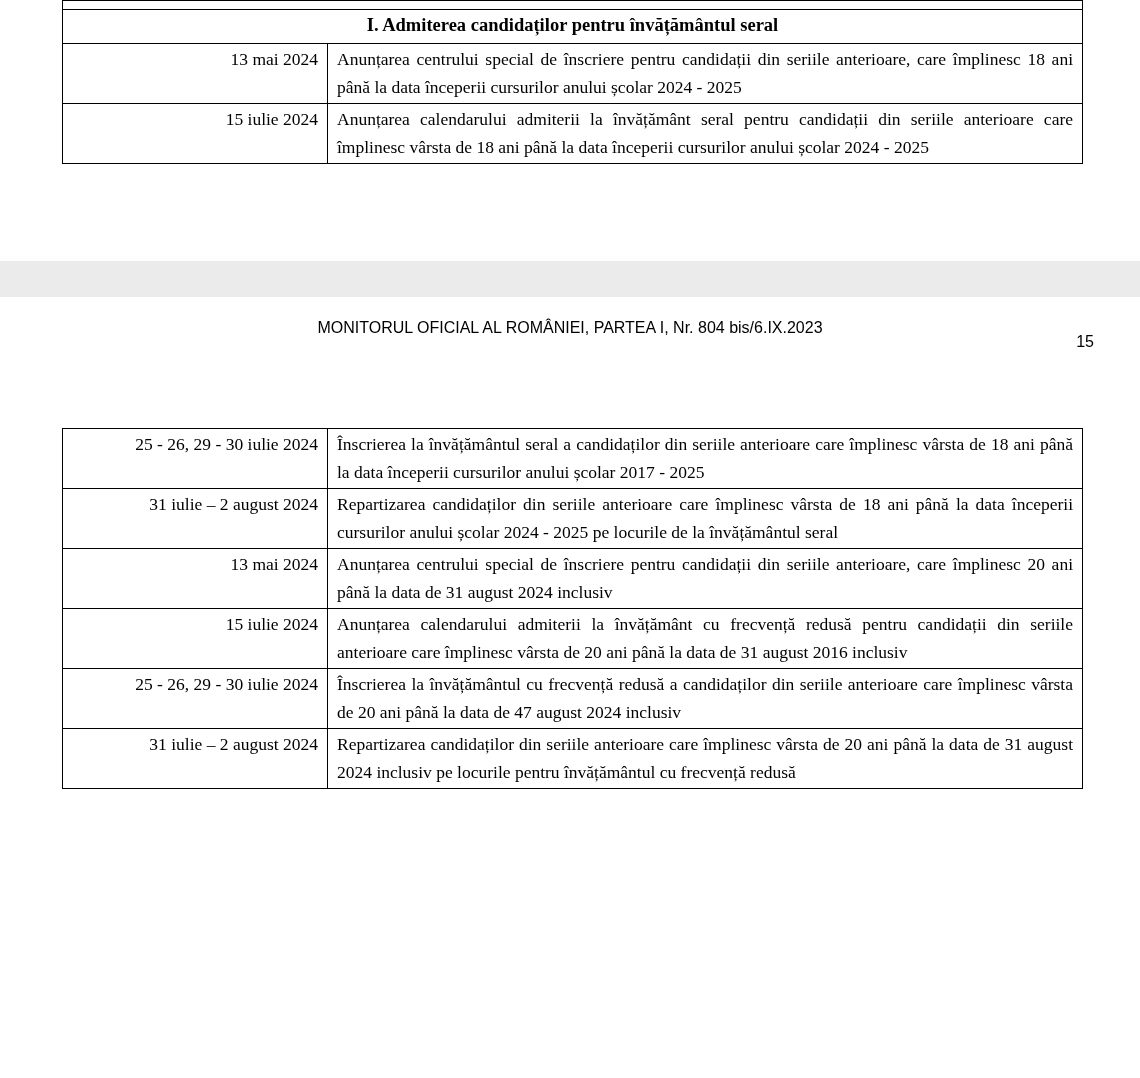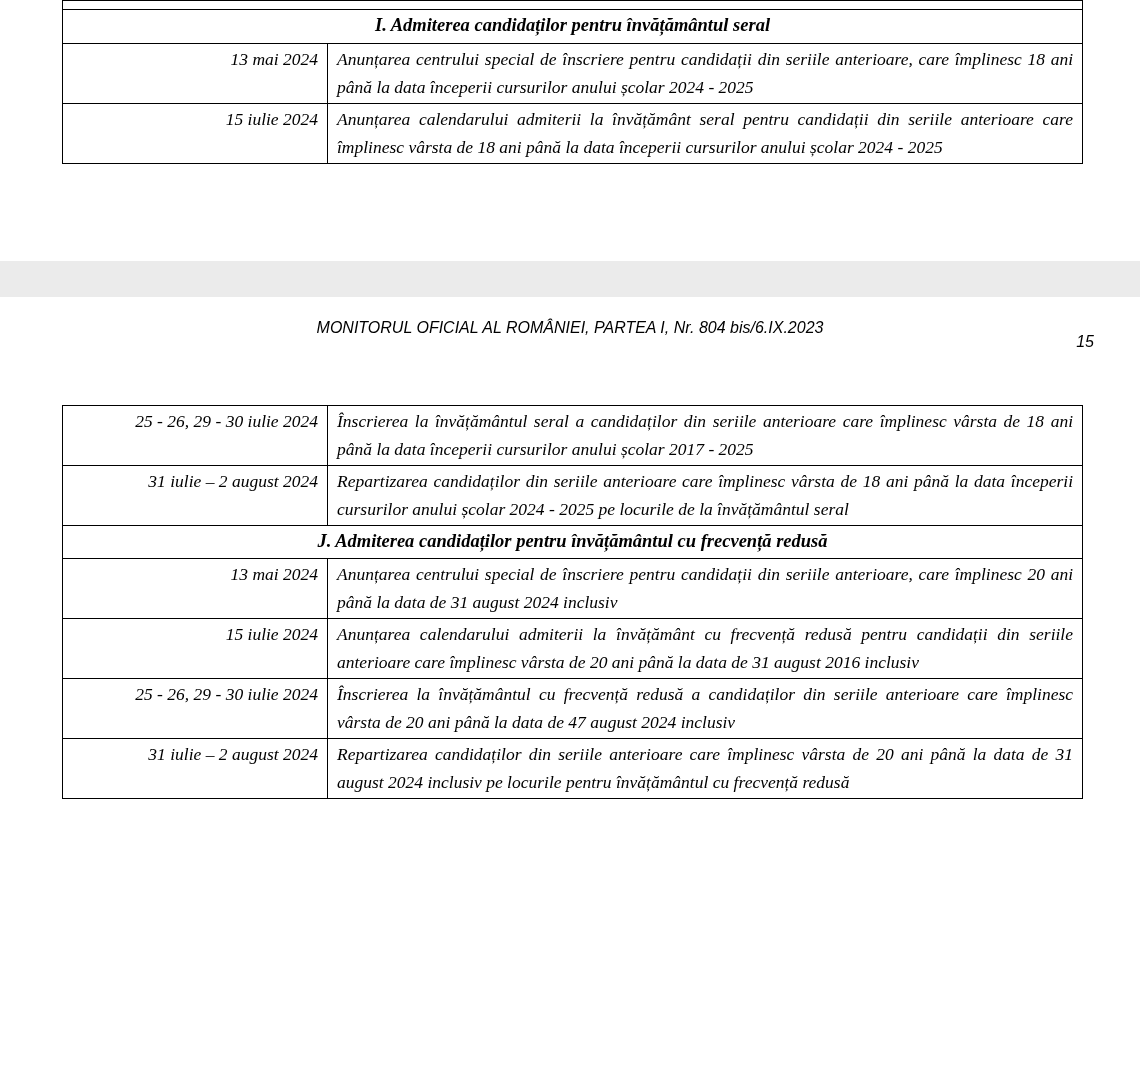--- a/index.html
+++ b/index.html
@@ -23,21 +23,20 @@
     margin-left: 62px;
     width: 1020px;
     font-size: 17.5px;
     line-height: 1.6;
   }
   table.doc-table td {
     border: 1.6px solid #000;
     vertical-align: top;
     padding: 1px 9px 2px 9px;
     overflow: hidden;
-    font-style: italic;
   }
   col.col-date { width: 265px; }
   col.col-desc { width: 755px; }
   td.stub-cell {
     height: 5px;
     padding: 0;
   }
   td.section-header {
     text-align: center;
     font-weight: bold;
@@ -56,34 +55,33 @@
     height: 36px;
     background: #ebebeb;
     margin-top: 97px;
   }
   .running-header {
     position: relative;
     margin-top: 22px;
     height: 22px;
     font-family: "Liberation Sans", sans-serif;
     font-size: 16px;
-    font-style: italic;
   }
   .running-header .header-title {
     display: block;
     text-align: center;
     width: 1140px;
   }
   .running-header .page-number {
     position: absolute;
     right: 46px;
     top: 14px;
   }
   .bottom-table-wrap {
-    margin-top: 64px;
+    margin-top: 87px;
   }
 </style>
 </head>
 <body>
 
 <div class="page">
 
   <table class="doc-table">
     <colgroup>
         <col class="col-date">
@@ -123,23 +121,20 @@
       <tbody>
         <tr>
           <td class="cell-date">25 -  26, 29 - 30 iulie 2024</td>
           <td class="cell-desc">Înscrierea la învățământul seral a candidaților din seriile anterioare care împlinesc vârsta de 18 ani până la data începerii cursurilor anului școlar 2017 - 2025</td>
         </tr>
         <tr>
           <td class="cell-date">31 iulie – 2 august 2024</td>
           <td class="cell-desc">Repartizarea candidaților din seriile anterioare care împlinesc vârsta de 18 ani până la data începerii cursurilor anului școlar 2024 - 2025 pe locurile de la învățământul seral</td>
         </tr>
         <tr>
-          <td class="section-header" colspan="2">J. Admiterea candidaților pentru învățământul cu frecvență redusă</td>
-        </tr>
-        <tr>
           <td class="cell-date">13 mai 2024</td>
           <td class="cell-desc">Anunțarea centrului special de înscriere pentru candidații din seriile anterioare, care împlinesc 20 ani până la data de 31 august 2024 inclusiv</td>
         </tr>
         <tr>
           <td class="cell-date">15 iulie 2024</td>
           <td class="cell-desc">Anunțarea calendarului admiterii la învățământ cu frecvență redusă pentru candidații din seriile anterioare care împlinesc vârsta de 20 ani până la data de 31 august 2016 inclusiv</td>
         </tr>
         <tr>
           <td class="cell-date">25 -  26, 29 - 30 iulie 2024</td>
           <td class="cell-desc">Înscrierea la învățământul cu frecvență redusă a candidaților din seriile anterioare care împlinesc vârsta de 20 ani până la data de 47 august 2024 inclusiv</td>

